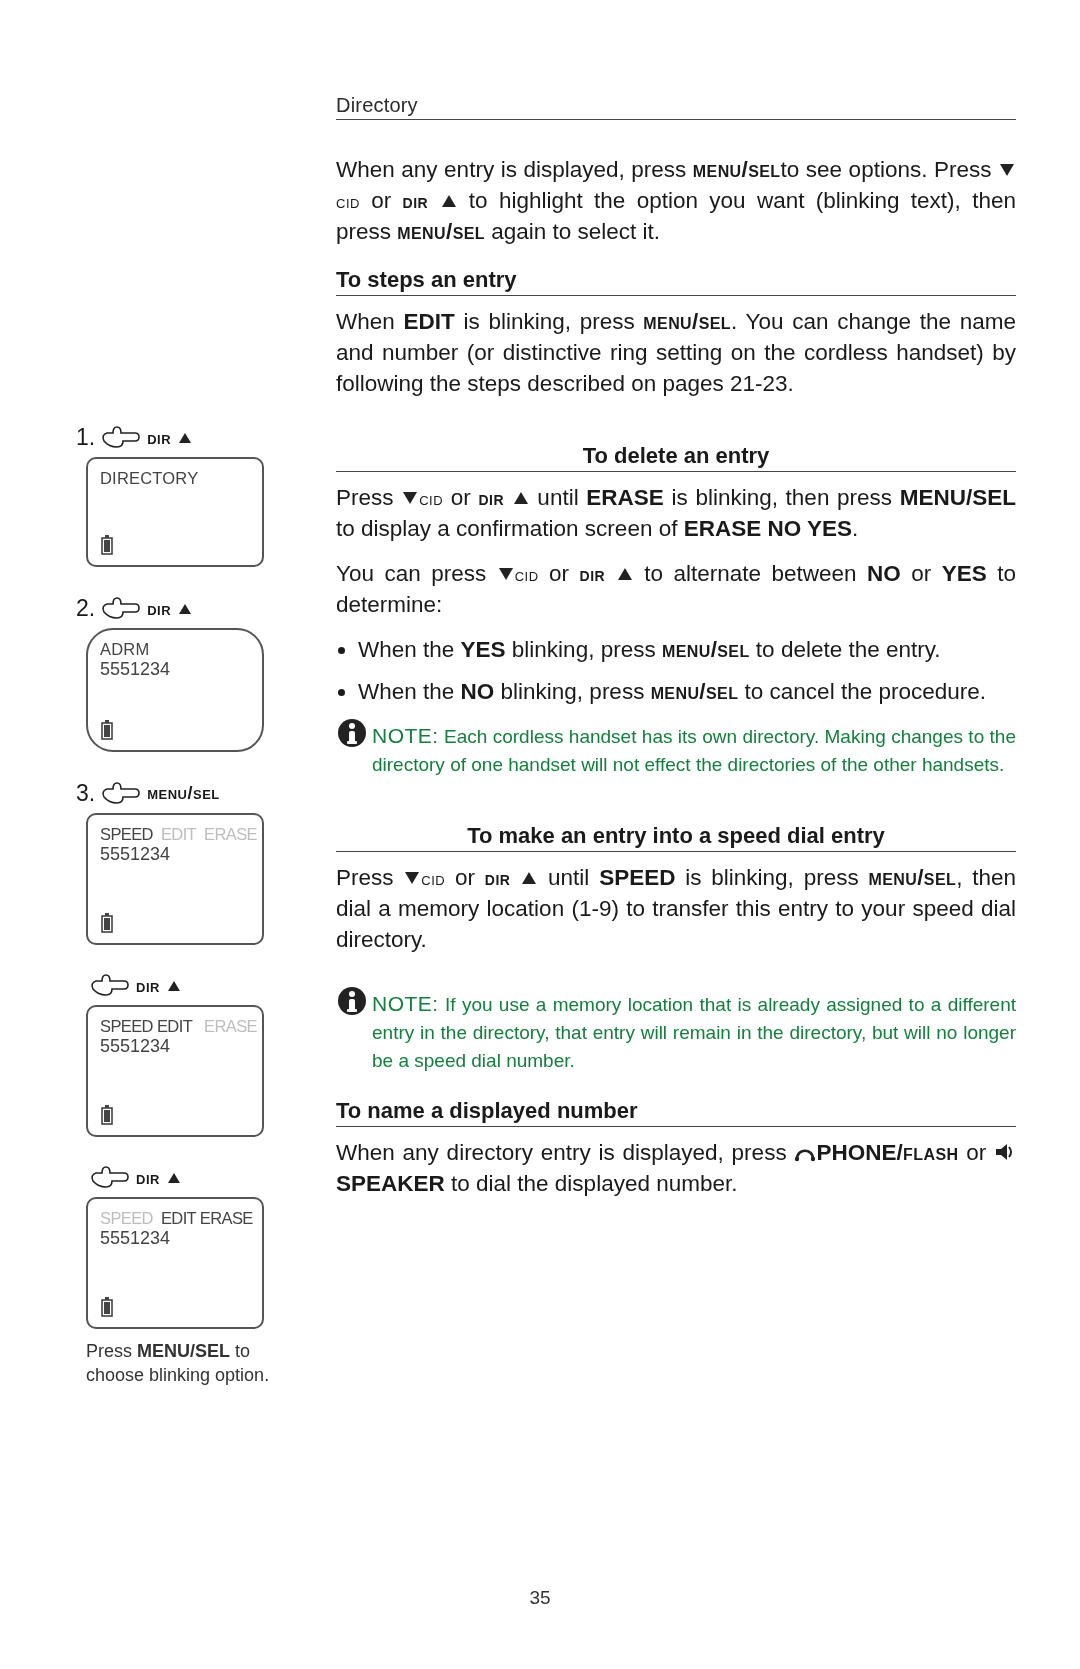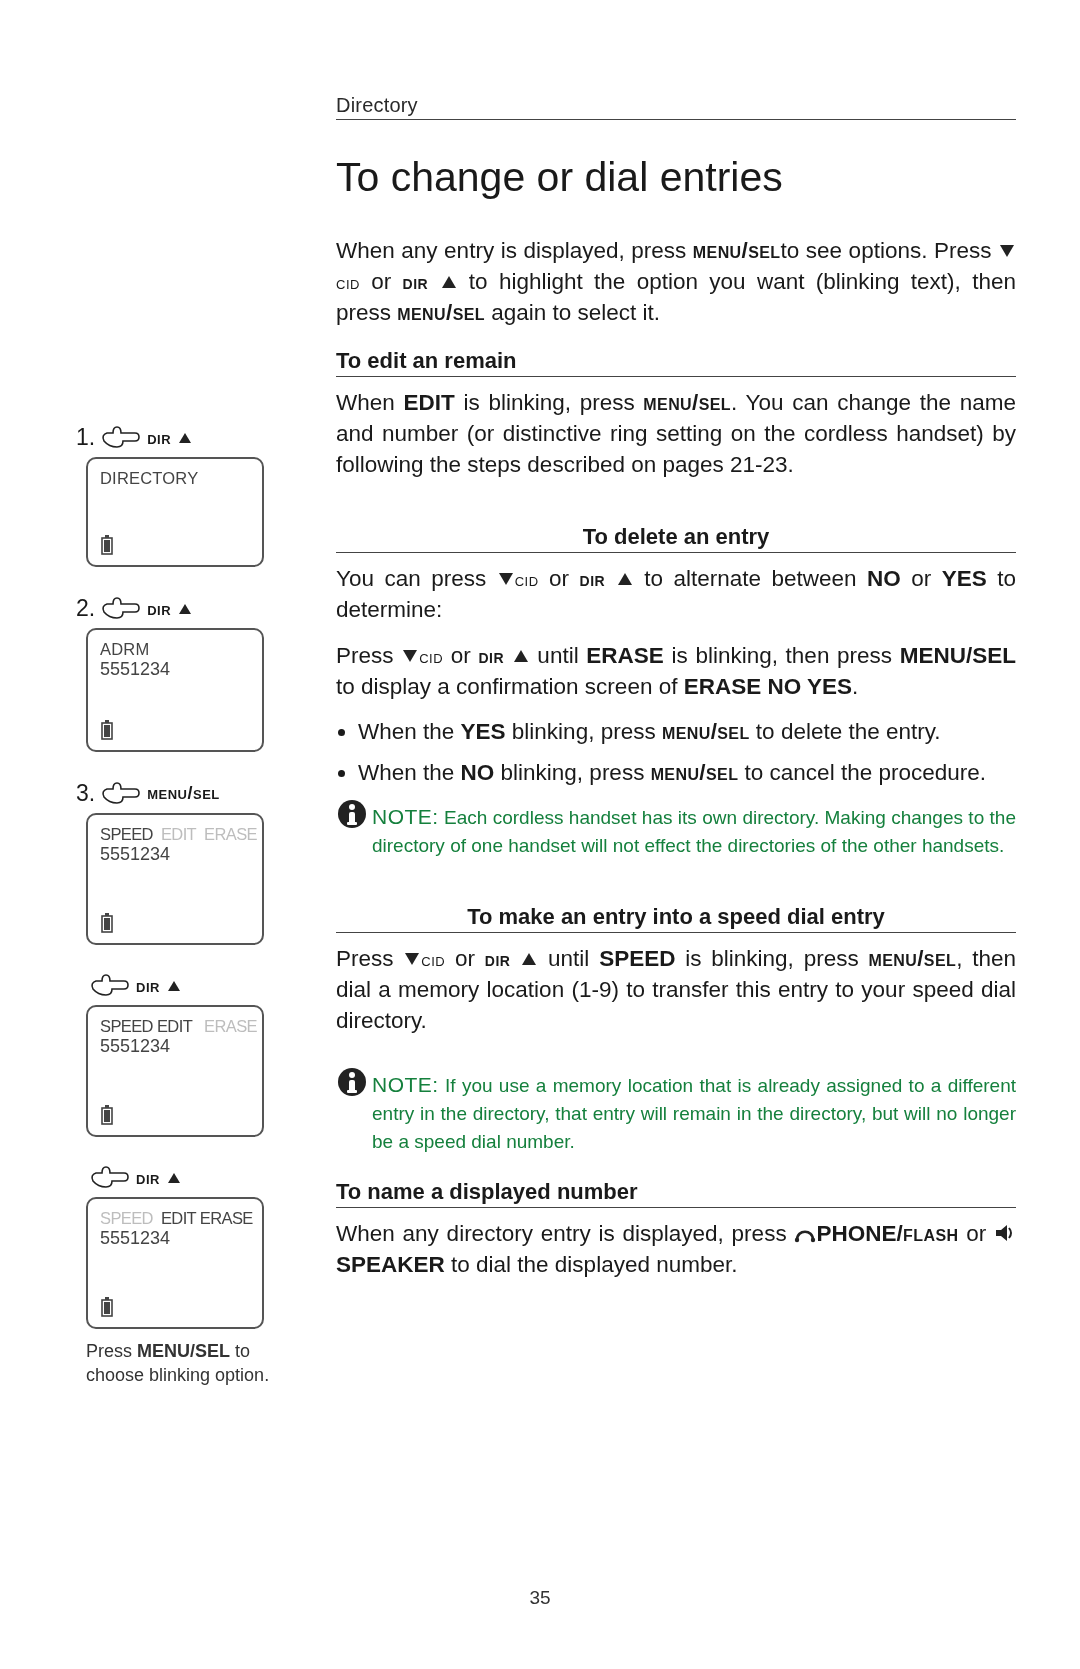--- a/index.html
+++ b/index.html
@@ -158,21 +158,21 @@
     color: #444;
     line-height: 1.15;
   }
   .lcd .faded { color: #bdbdbd; }
   .lcd .dark { color: #444; }
   .battery-icon {
     position: absolute;
     left: 12px;
     bottom: 10px;
   }
-  .lcd.tall { height: 124px; }
+  .lcd.tall { height: 124px; border-radius: 27px; }
   .lcd.taller { height: 132px; }
   .sidebar-note {
     font-size: 18px;
     line-height: 1.35;
     margin-left: 10px;
     margin-top: 10px;
     color: #333;
     max-width: 200px;
   }
   .page-num {
@@ -186,49 +186,48 @@
 </style>
 </head>
 <body>
 
 <div class="page">
 
   <div class="main">
 
     <div class="header-small">Directory</div>
 
-    <h1 class="title">To change or dial entries</h1>
 
     <p class="para">
       <span>When any entry is displayed, press </span><span class="b sc">menu/sel</span><span>to see options. Press </span><svg class="tri-down" width="18" height="16">
           <polygon points="2,2 16,2 9,14" fill="#222"></polygon>
         </svg><span class="label-cid">cid</span><span> or </span><span class="label-dir">dir</span> <svg class="tri-up" width="18" height="16">
           <polygon points="9,2 16,14 2,14" fill="#222"></polygon>
         </svg><span> to highlight the option you want (blinking text), then press </span><span class="b sc">menu/sel</span><span> again to select it.</span>
     </p>
 
-    <div class="section-h">To edit an remain</div>
+    <div class="section-h">To steps an entry</div>
     <p class="para">
       <span>When </span><span class="b">EDIT</span><span> is blinking, press </span><span class="b sc">menu/sel</span><span>. You can change the name and number (or distinctive ring setting on the cordless handset) by following the steps described on pages 21-23.</span>
     </p>
 
     <div class="section-h mt-large">To delete an entry</div>
+    <p class="para">
+      <span>Press </span><svg class="tri-down" width="18" height="16">
+          <polygon points="2,2 16,2 9,14" fill="#222"></polygon>
+        </svg><span class="label-cid">cid</span><span> or </span><span class="label-dir">dir</span> <svg class="tri-up" width="18" height="16">
+          <polygon points="9,2 16,14 2,14" fill="#222"></polygon>
+        </svg><span> until </span><span class="b">ERASE</span><span> is blinking, then press </span><span class="b">MENU/SEL</span><span> to display a confirmation screen of </span><span class="b">ERASE NO YES</span><span>.</span>
+    </p>
     <p class="para">
       <span>You can press </span><svg class="tri-down" width="18" height="16">
           <polygon points="2,2 16,2 9,14" fill="#222"></polygon>
         </svg><span class="label-cid">cid</span><span> or </span><span class="label-dir">dir</span> <svg class="tri-up" width="18" height="16">
           <polygon points="9,2 16,14 2,14" fill="#222"></polygon>
         </svg><span> to alternate between </span><span class="b">NO</span><span> or </span><span class="b">YES</span><span> to determine:</span>
-    </p>
-    <p class="para">
-      <span>Press </span><svg class="tri-down" width="18" height="16">
-          <polygon points="2,2 16,2 9,14" fill="#222"></polygon>
-        </svg><span class="label-cid">cid</span><span> or </span><span class="label-dir">dir</span> <svg class="tri-up" width="18" height="16">
-          <polygon points="9,2 16,14 2,14" fill="#222"></polygon>
-        </svg><span> until </span><span class="b">ERASE</span><span> is blinking, then press </span><span class="b">MENU/SEL</span><span> to display a confirmation screen of </span><span class="b">ERASE NO YES</span><span>.</span>
     </p>
     <ul class="bullets">
       <li><span>When the </span><span class="b">YES</span><span> blinking, press </span><span class="b sc">menu/sel</span><span> to delete the entry.</span></li>
       <li><span>When the </span><span class="b">NO</span><span> blinking, press </span><span class="b sc">menu/sel</span><span> to cancel the procedure.</span></li>
     </ul>
     <div class="note-row">
       <svg class="info-icon" width="32" height="32" viewBox="0 0 32 32">
           <circle cx="16" cy="16" r="14" fill="#222"></circle>
           <circle cx="16" cy="9" r="3" fill="#fff"></circle>
           <rect x="13" y="14" width="6" height="12" rx="2" fill="#fff"></rect>

